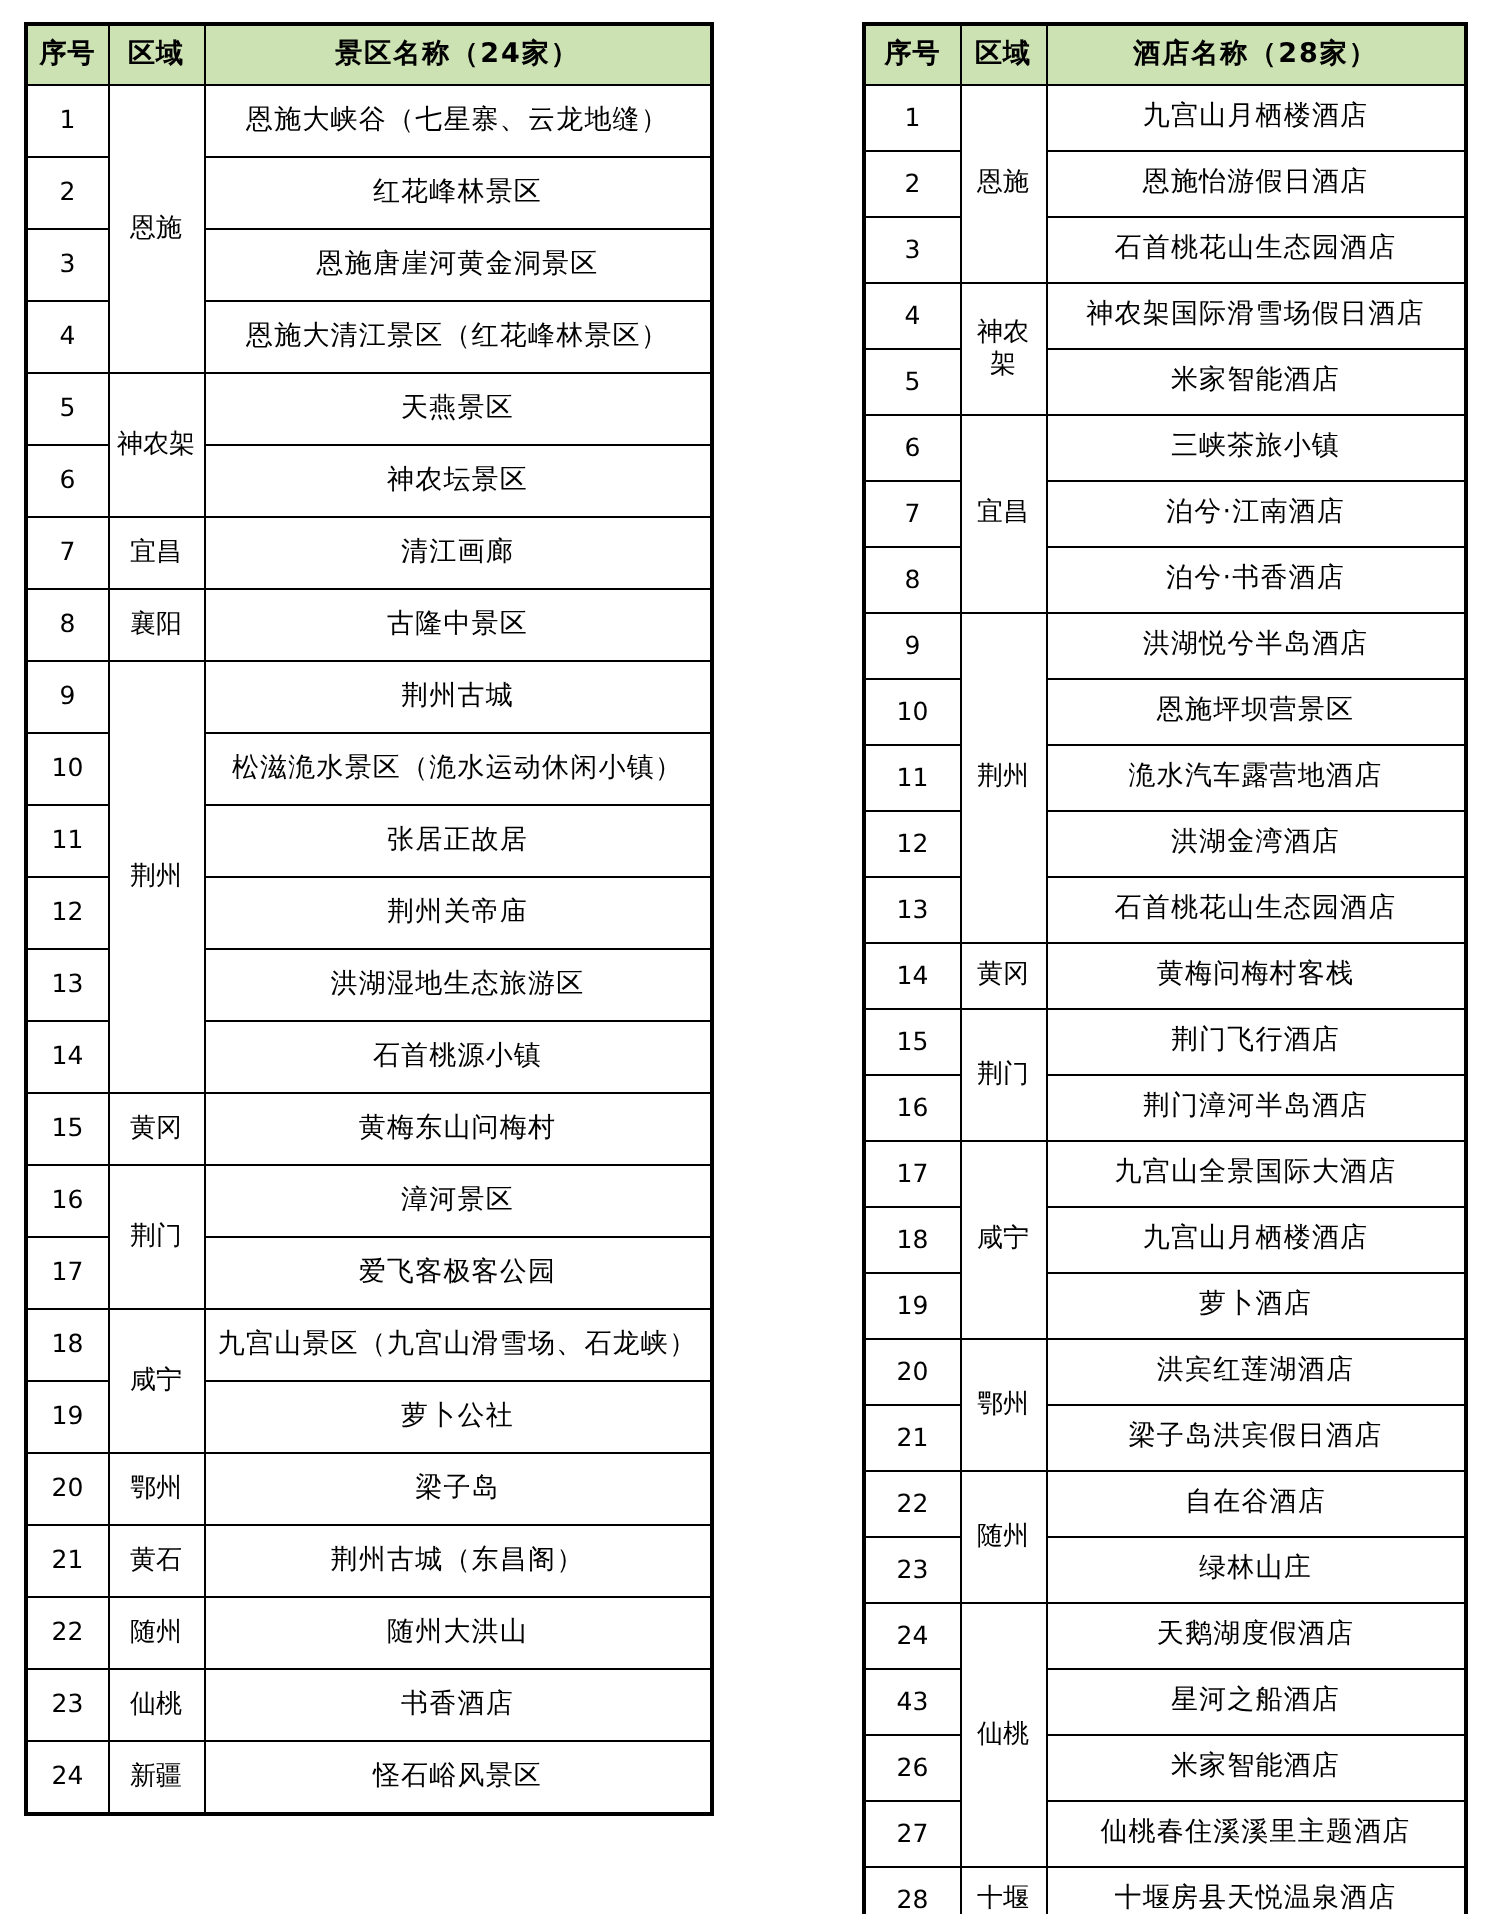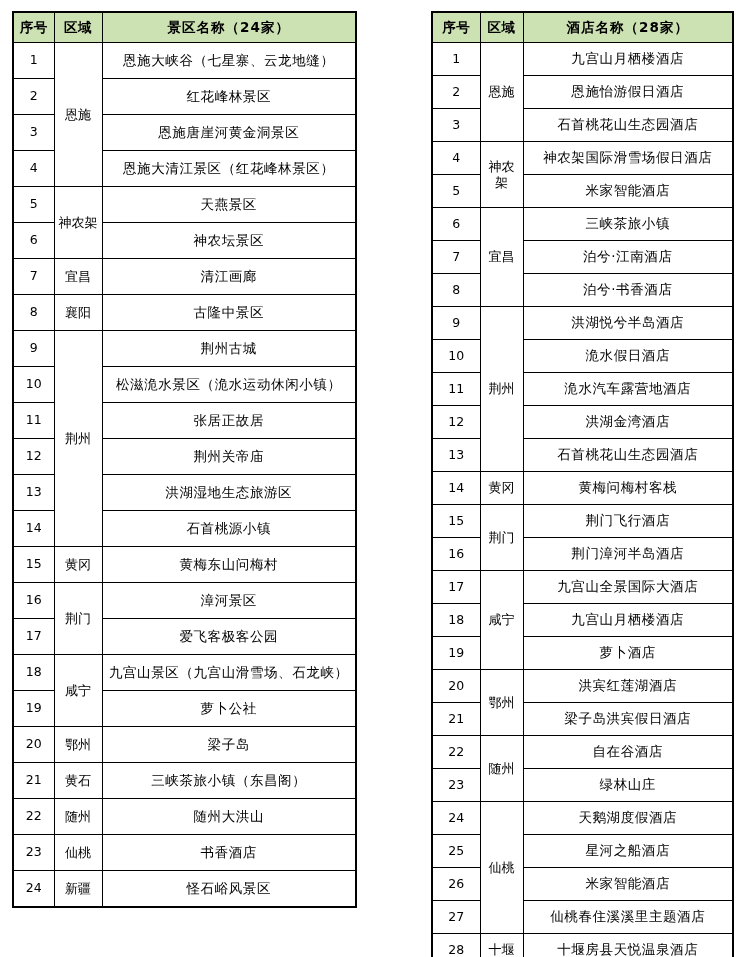--- a/index.html
+++ b/index.html
@@ -172,21 +172,21 @@
               <td class="name">萝卜公社</td>
             </tr>
             <tr>
               <td class="num">20</td>
               <td class="region" rowspan="1">鄂州</td>
               <td class="name">梁子岛</td>
             </tr>
             <tr>
               <td class="num">21</td>
               <td class="region" rowspan="1">黄石</td>
-              <td class="name">三峡茶旅小镇（东昌阁）</td>
+              <td class="name">荆州古城（东昌阁）</td>
             </tr>
             <tr>
               <td class="num">22</td>
               <td class="region" rowspan="1">随州</td>
               <td class="name">随州大洪山</td>
             </tr>
             <tr>
               <td class="num">23</td>
               <td class="region" rowspan="1">仙桃</td>
               <td class="name">书香酒店</td>
@@ -250,21 +250,21 @@
               <td class="num">8</td>
               <td class="name">泊兮·书香酒店</td>
             </tr>
             <tr>
               <td class="num">9</td>
               <td class="region" rowspan="5">荆州</td>
               <td class="name">洪湖悦兮半岛酒店</td>
             </tr>
             <tr>
               <td class="num">10</td>
-              <td class="name">洈水假日酒店</td>
+              <td class="name">恩施坪坝营景区</td>
             </tr>
             <tr>
               <td class="num">11</td>
               <td class="name">洈水汽车露营地酒店</td>
             </tr>
             <tr>
               <td class="num">12</td>
               <td class="name">洪湖金湾酒店</td>
             </tr>
             <tr>
@@ -315,21 +315,21 @@
             <tr>
               <td class="num">23</td>
               <td class="name">绿林山庄</td>
             </tr>
             <tr>
               <td class="num">24</td>
               <td class="region" rowspan="4">仙桃</td>
               <td class="name">天鹅湖度假酒店</td>
             </tr>
             <tr>
-              <td class="num">25</td>
+              <td class="num">43</td>
               <td class="name">星河之船酒店</td>
             </tr>
             <tr>
               <td class="num">26</td>
               <td class="name">米家智能酒店</td>
             </tr>
             <tr>
               <td class="num">27</td>
               <td class="name">仙桃春住溪溪里主题酒店</td>
             </tr>

